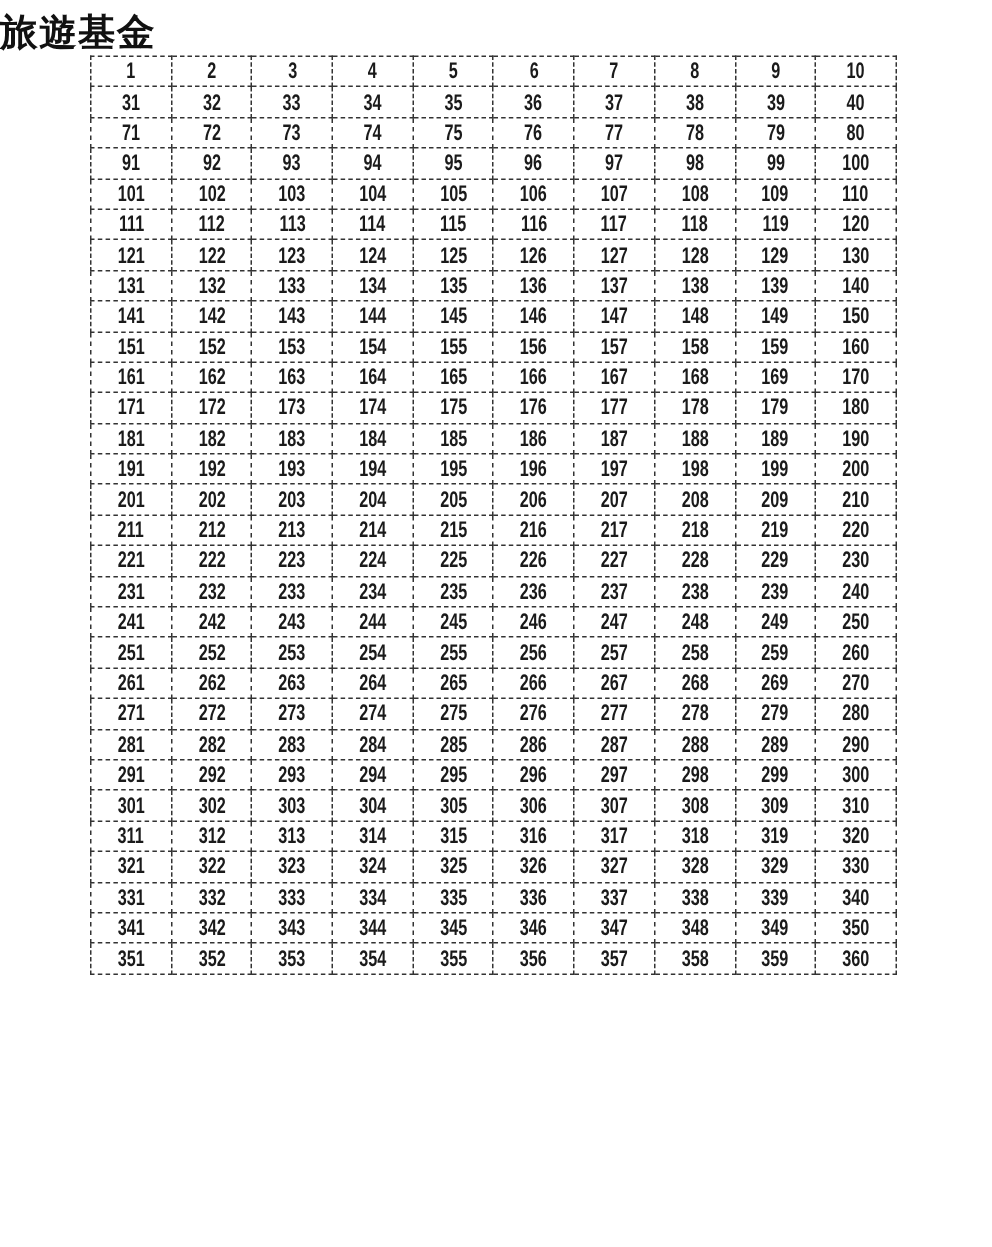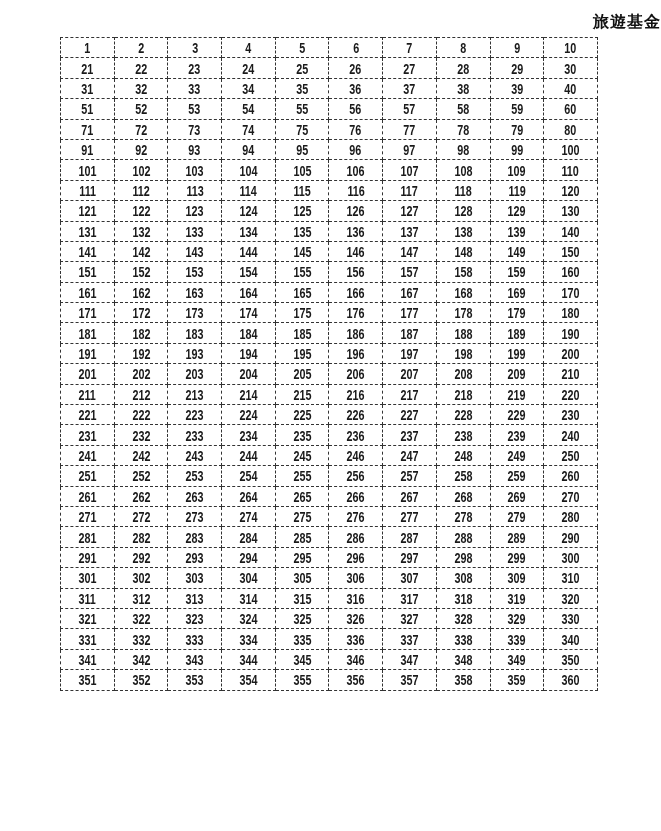--- a/index.html
+++ b/index.html
@@ -12,23 +12,23 @@
       height: 831px;
       position: relative;
       overflow: hidden;
       font-family: "Liberation Sans Narrow", "Liberation Sans", sans-serif;
     }
     .title {
       position: absolute;
       top: 9px;
       left: 0;
       width: 661px;
-      text-align: right;
+      text-align: left;
       font-family: "DejaVu Sans", sans-serif;
-      font-size: 16px;
+      font-size: 25px;
       font-weight: bold;
       color: #111;
       letter-spacing: 1px;
       line-height: 26px;
     }
     .grid {
       position: absolute;
       left: 60px;
       top: 37px;
       width: 538px;
@@ -70,56 +70,32 @@
         <td><span>3</span></td>
         <td><span>4</span></td>
         <td><span>5</span></td>
         <td><span>6</span></td>
         <td><span>7</span></td>
         <td><span>8</span></td>
         <td><span>9</span></td>
         <td><span>10</span></td>
       </tr>
       <tr>
-        <td><span>21</span></td>
-        <td><span>22</span></td>
-        <td><span>23</span></td>
-        <td><span>24</span></td>
-        <td><span>25</span></td>
-        <td><span>26</span></td>
-        <td><span>27</span></td>
-        <td><span>28</span></td>
-        <td><span>29</span></td>
-        <td><span>30</span></td>
-      </tr>
-      <tr>
         <td><span>31</span></td>
         <td><span>32</span></td>
         <td><span>33</span></td>
         <td><span>34</span></td>
         <td><span>35</span></td>
         <td><span>36</span></td>
         <td><span>37</span></td>
         <td><span>38</span></td>
         <td><span>39</span></td>
         <td><span>40</span></td>
       </tr>
       <tr>
-        <td><span>51</span></td>
-        <td><span>52</span></td>
-        <td><span>53</span></td>
-        <td><span>54</span></td>
-        <td><span>55</span></td>
-        <td><span>56</span></td>
-        <td><span>57</span></td>
-        <td><span>58</span></td>
-        <td><span>59</span></td>
-        <td><span>60</span></td>
-      </tr>
-      <tr>
         <td><span>71</span></td>
         <td><span>72</span></td>
         <td><span>73</span></td>
         <td><span>74</span></td>
         <td><span>75</span></td>
         <td><span>76</span></td>
         <td><span>77</span></td>
         <td><span>78</span></td>
         <td><span>79</span></td>
         <td><span>80</span></td>

